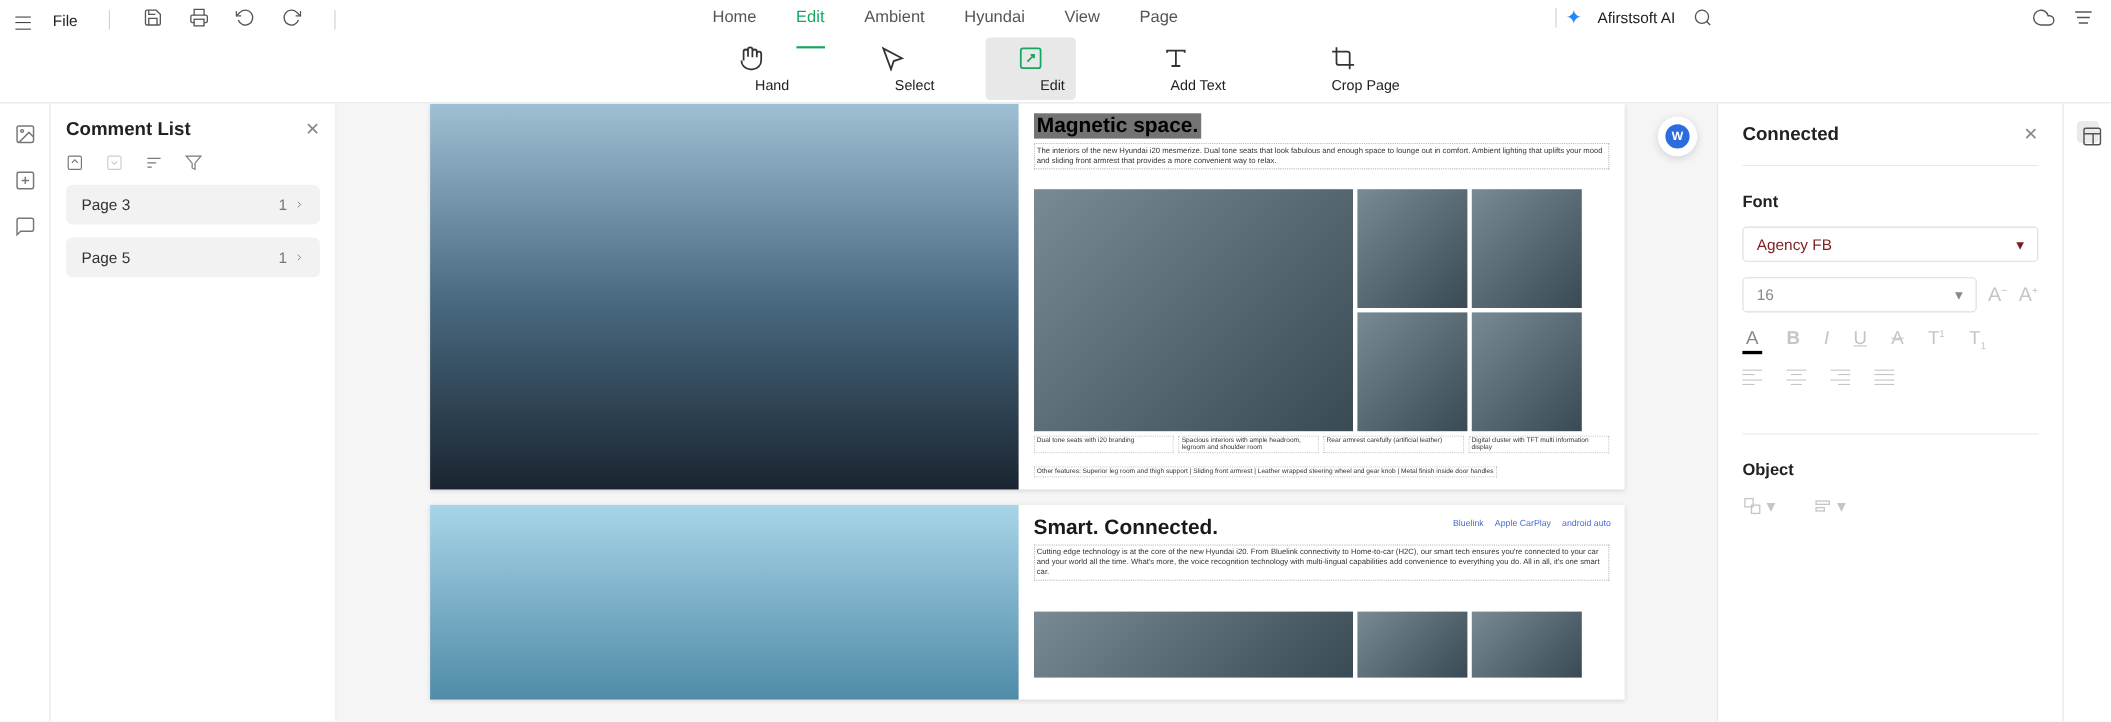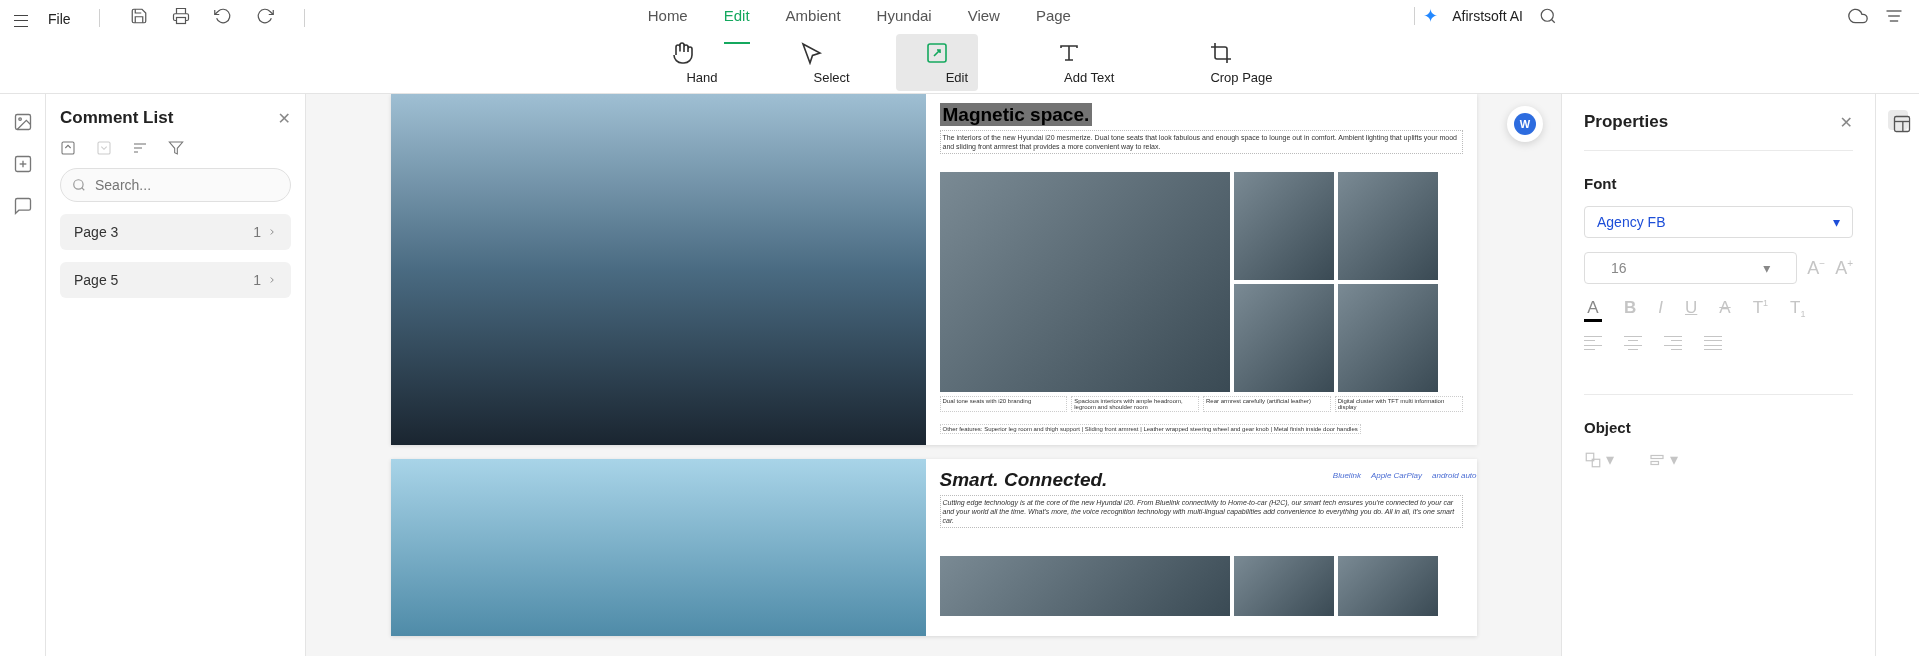--- a/index.html
+++ b/index.html
@@ -32,46 +32,46 @@
 .close-x { cursor: pointer; color: #888; font-size: 16px; }
 .panel-icons { display: flex; gap: 20px; color: #777; }
 .search-box { position: relative; }
 .search-box input { width: 100%; padding: 8px 12px 8px 34px; border: 1px solid #e0e0e0; border-radius: 18px; font-size: 14px; outline: none; background: #fafafa; }
 .search-ico { position: absolute; left: 12px; top: 50%; transform: translateY(-50%); color: #999; }
 .page-item { background: #f2f2f2; border-radius: 6px; padding: 10px 14px; display: flex; justify-content: space-between; align-items: center; cursor: pointer; font-size: 14px; color: #333; }
 .page-count { display: flex; align-items: center; gap: 6px; color: #777; }
 .doc-area { flex: 1; background: #f5f5f5; overflow: auto; display: flex; flex-direction: column; align-items: center; gap: 14px; padding: 0 0 20px 0; position: relative; }
 .page { width: 1086px; background: #fff; box-shadow: 0 1px 4px rgba(0,0,0,0.12); display: flex; }
 .page-a { height: 375px; }
-.page-b { height: 210px; font-style: italic; }
+.page-b { height: 210px; }
 .page-img { background: linear-gradient(180deg,#9fbfd3 0%,#4a6b82 50%,#1a2530 100%); }
 .page-a .page-img { width: 535px; }
 .page-b .page-img { width: 535px; background: linear-gradient(180deg,#a8d4e8 0%,#4f8ba8 100%); }
 .page-content { flex: 1; padding: 10px 14px; position: relative; }
 .hl { background: #737373; font-weight: 700; font-size: 19px; padding: 1px 3px; }
 .desc { font-size: 7px; color: #333; border: 1px dotted #bbb; padding: 2px; margin-top: 4px; line-height: 1.3; }
 .thumb-grid { display: grid; grid-template-columns: 290px 100px 100px; gap: 4px; margin-top: 18px; }
 .thumb { background: linear-gradient(135deg,#7a8a94,#3a4a54); }
 .thumb.big { grid-row: span 2; height: 220px; }
 .thumb.sm { height: 108px; }
 .caption-row { display: flex; gap: 4px; margin-top: 4px; }
 .caption { font-size: 6px; color: #333; border: 1px dotted #ccc; padding: 1px 2px; flex: 1; }
 .features { font-size: 6px; color: #333; border: 1px dotted #ccc; padding: 1px 2px; margin-top: 12px; display: inline-block; }
 .page-title-b { font-size: 19px; font-weight: 700; color: #1a1a1a; }
-.logos { position: absolute; right: 0; top: 12px; display: flex; gap: 10px; font-size: 8px; color: #4a6cd3; }
+.logos { position: absolute; right: 12px; top: 12px; display: flex; gap: 10px; font-size: 8px; color: #4a6cd3; }
 .translate-badge { position: absolute; right: 18px; top: 12px; width: 36px; height: 36px; border-radius: 50%; background: #fff; box-shadow: 0 2px 8px rgba(0,0,0,0.15); display: flex; align-items: center; justify-content: center; }
 .translate-inner { width: 22px; height: 22px; border-radius: 50%; background: #2d6cdf; color: #fff; font-size: 11px; font-weight: 700; display: flex; align-items: center; justify-content: center; }
 .right-rail { width: 44px; border-left: 1px solid #e4e4e4; display: flex; flex-direction: column; align-items: center; padding-top: 16px; }
 .props-panel { width: 314px; border-left: 1px solid #e4e4e4; padding: 18px 22px; display: flex; flex-direction: column; gap: 14px; }
 .props-header { display: flex; justify-content: space-between; align-items: center; }
 .props-title { font-size: 17px; font-weight: 600; color: #222; }
 .section-label { font-size: 15px; font-weight: 600; color: #222; margin-top: 6px; }
-.select-box { border: 1px solid #ddd; border-radius: 4px; padding: 7px 12px; display: flex; justify-content: space-between; align-items: center; font-size: 14px; color: #1d4ed8; cursor: pointer; }
+.select-box { border: 1px solid #ddd; border-radius: 4px; padding: 7px 12px; display: flex; justify-content: space-between; align-items: center; font-size: 14px; color: #7f1d1d; cursor: pointer; }
 .font-row { display: flex; gap: 10px; align-items: center; }
-.size-box { flex: 1; border: 1px solid #ddd; border-radius: 4px; padding: 7px 26px; display: flex; justify-content: space-between; align-items: flex-start; font-size: 14px; color: #888; }
+.size-box { flex: 1; border: 1px solid #ddd; border-radius: 4px; padding: 7px 12px; display: flex; justify-content: space-between; align-items: flex-start; font-size: 14px; color: #888; }
 .aa { font-size: 18px; color: #c5c5c5; cursor: pointer; }
 .style-row { display: flex; gap: 22px; color: #c5c5c5; font-size: 17px; }
 .style-row span { cursor: pointer; }
 .align-row { display: flex; gap: 22px; color: #c5c5c5; }
 .align-ico { width: 18px; height: 14px; display: flex; flex-direction: column; justify-content: space-between; cursor: pointer; }
 .align-ico div { height: 1px; background: #c5c5c5; }
 .thin-divider { height: 1px; background: #eaeaea; margin: 4px 0; }
 .obj-row { display: flex; gap: 34px; color: #c5c5c5; }
 .obj-btn { display: flex; align-items: center; gap: 4px; cursor: pointer; }
 svg { display: block; }
@@ -242,29 +242,20 @@
             <line x1="3" y1="12" x2="15" y2="12"></line>
             <line x1="3" y1="18" x2="9" y2="18"></line>
           </svg>
         </span>
       <span>
           <svg width="16" height="16" viewBox="0 0 24 24" fill="none" stroke="currentColor" stroke-width="1.6">
             <polygon points="22 3 2 3 10 12.46 10 19 14 21 14 12.46 22 3"></polygon>
           </svg>
         </span>
     </div>
-    <div class="search-box">
-      <span class="search-ico">
-          <svg width="14" height="14" viewBox="0 0 24 24" fill="none" stroke="currentColor" stroke-width="2">
-            <circle cx="11" cy="11" r="8"></circle>
-            <line x1="21" y1="21" x2="16.65" y2="16.65"></line>
-          </svg>
-        </span>
-      <input placeholder="Search..." style="">
-    </div>
     <div class="page-item">
       <span>Page 3</span>
       <span class="page-count">
           <span>1</span>
           <svg width="10" height="10" viewBox="0 0 24 24" fill="none" stroke="currentColor" stroke-width="2">
             <polyline points="9 18 15 12 9 6"></polyline>
           </svg>
         </span>
     </div>
     <div class="page-item">
@@ -317,21 +308,21 @@
           <div class="thumb" style="height:60px"></div>
           <div class="thumb" style="height:60px"></div>
           <div class="thumb" style="height:60px"></div>
         </div>
       </div>
     </div>
   </div>
 
   <div class="props-panel">
     <div class="props-header">
-      <span class="props-title">Properties</span>
+      <span class="props-title">Connected</span>
       <span class="close-x">✕</span>
     </div>
     <div class="thin-divider"></div>
     <div class="section-label">Font</div>
     <div class="select-box">
       <span>Agency FB</span>
       <span>▾</span>
     </div>
     <div class="font-row">
       <div class="size-box">

